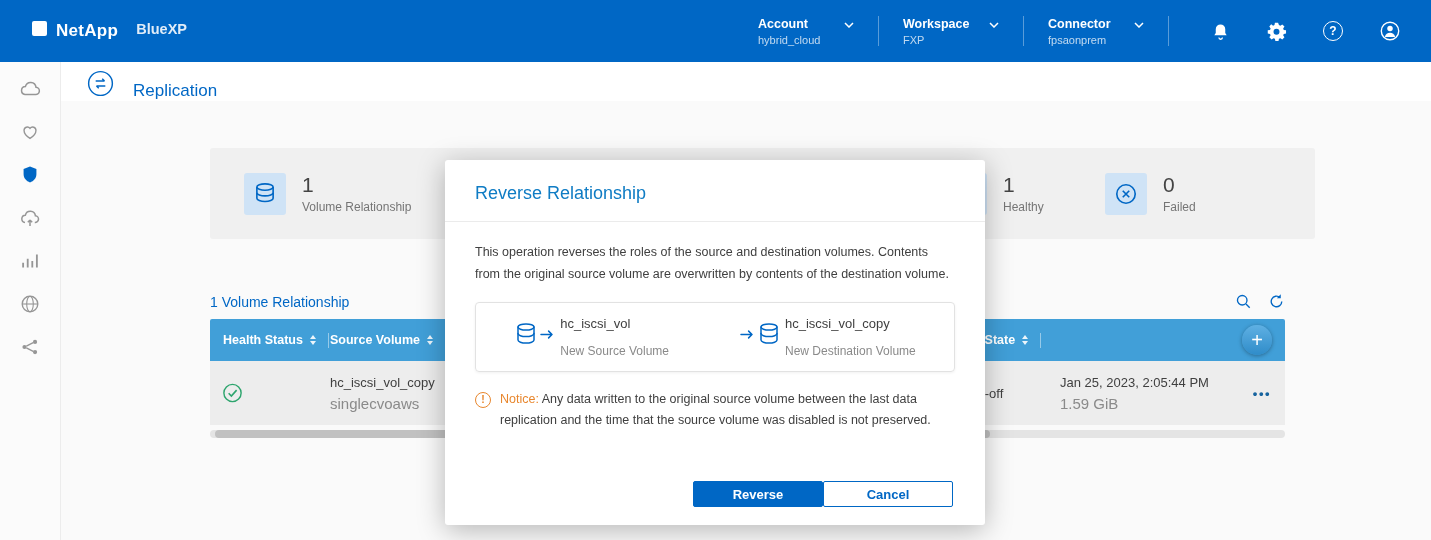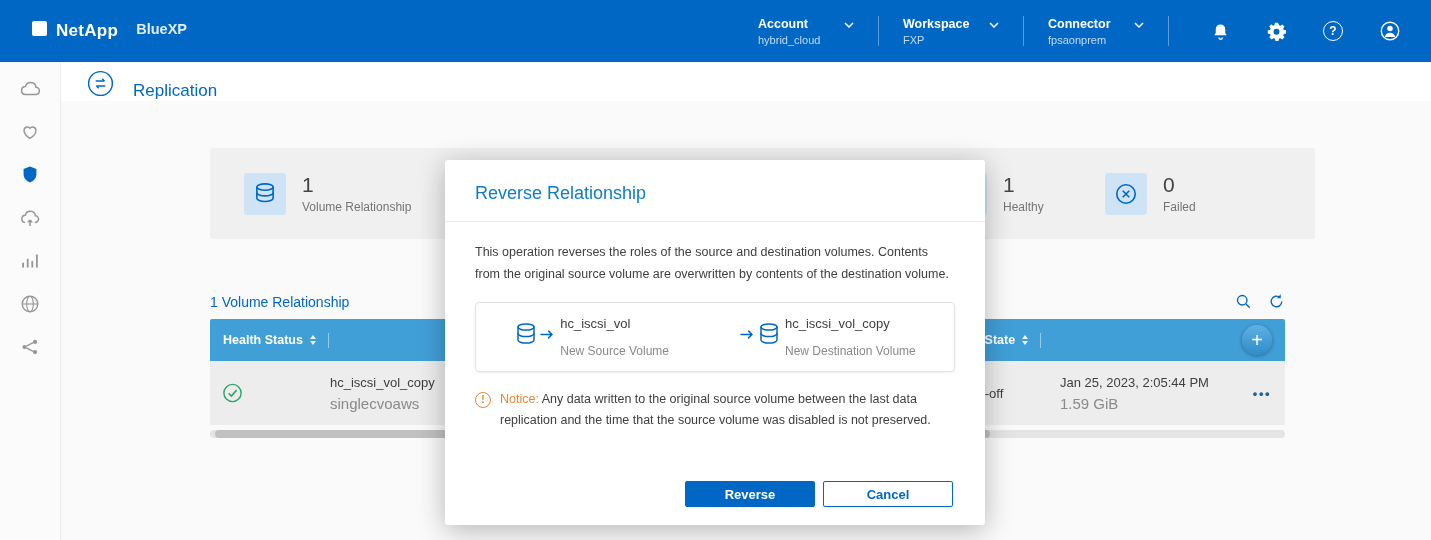--- a/index.html
+++ b/index.html
@@ -92,21 +92,21 @@
   .vol-box { margin-top:16px; border:1px solid #e2e2e2; border-radius:4px; box-shadow:0 1px 3px rgba(0,0,0,.06);
              padding:13px 10px; display:flex; justify-content:center; align-items:center; gap:70px; }
   .vol { display:flex; align-items:center; gap:4px; }
   .vol-name { font-size:13px; color:#404040; }
   .vol-role { font-size:12px; color:#8a8a8a; margin-top:13px; }
   .notice { margin-top:17px; display:flex; gap:9px; font-size:12.5px; line-height:1.7; color:#404040; }
   .notice-icon { flex:0 0 auto; width:16px; height:16px; border:1.5px solid #E8872E; border-radius:50%;
                  color:#E8872E; font-size:10.5px; font-weight:bold; display:flex; align-items:center;
                  justify-content:center; margin-top:3px; }
   .notice-label { color:#E8872E; }
-  .modal-footer { position:absolute; right:32px; bottom:18px; display:flex; gap:8px; }
+  .modal-footer { position:absolute; right:32px; bottom:18px; display:flex; gap:0; }
   .btn { min-width:130px; height:26px; font-size:13px; font-weight:bold; border-radius:2px; cursor:pointer;
          font-family:"Liberation Sans", sans-serif; }
   .btn-primary { background:#0067C5; color:#fff; border:1px solid #0067C5; }
   .btn-outline { background:#fff; color:#0067C5; border:1px solid #0067C5; }
 </style>
 </head>
 <body>
 
 <header class="topbar">
   <div class="brand">
@@ -288,20 +288,28 @@
             <path d="M16.2 10a6.2 6.2 0 1 1-2.1-4.7" fill="none" stroke="#0067C5" stroke-width="1.6"></path>
             <path d="M15 1.6v4.6h-4.6z" fill="#0067C5"></path>
           </svg>
       </span>
     </span>
   </div>
 
   <div class="thead">
     <div class="th th-health">
       <span>Health Status</span>
+      <span class="sort">
+          <i class="up"></i>
+          <i class="down"></i>
+        </span>
+      <span class="sep"></span>
+    </div>
+    <div class="th th-source">
+      <span>Source Volume</span>
       <span class="sort">
           <i class="up"></i>
           <i class="down"></i>
         </span>
       <span class="sep"></span>
     </div>
     <div class="th th-state">
       <span>Mirror State</span>
       <span class="sort">
           <i class="up"></i>

